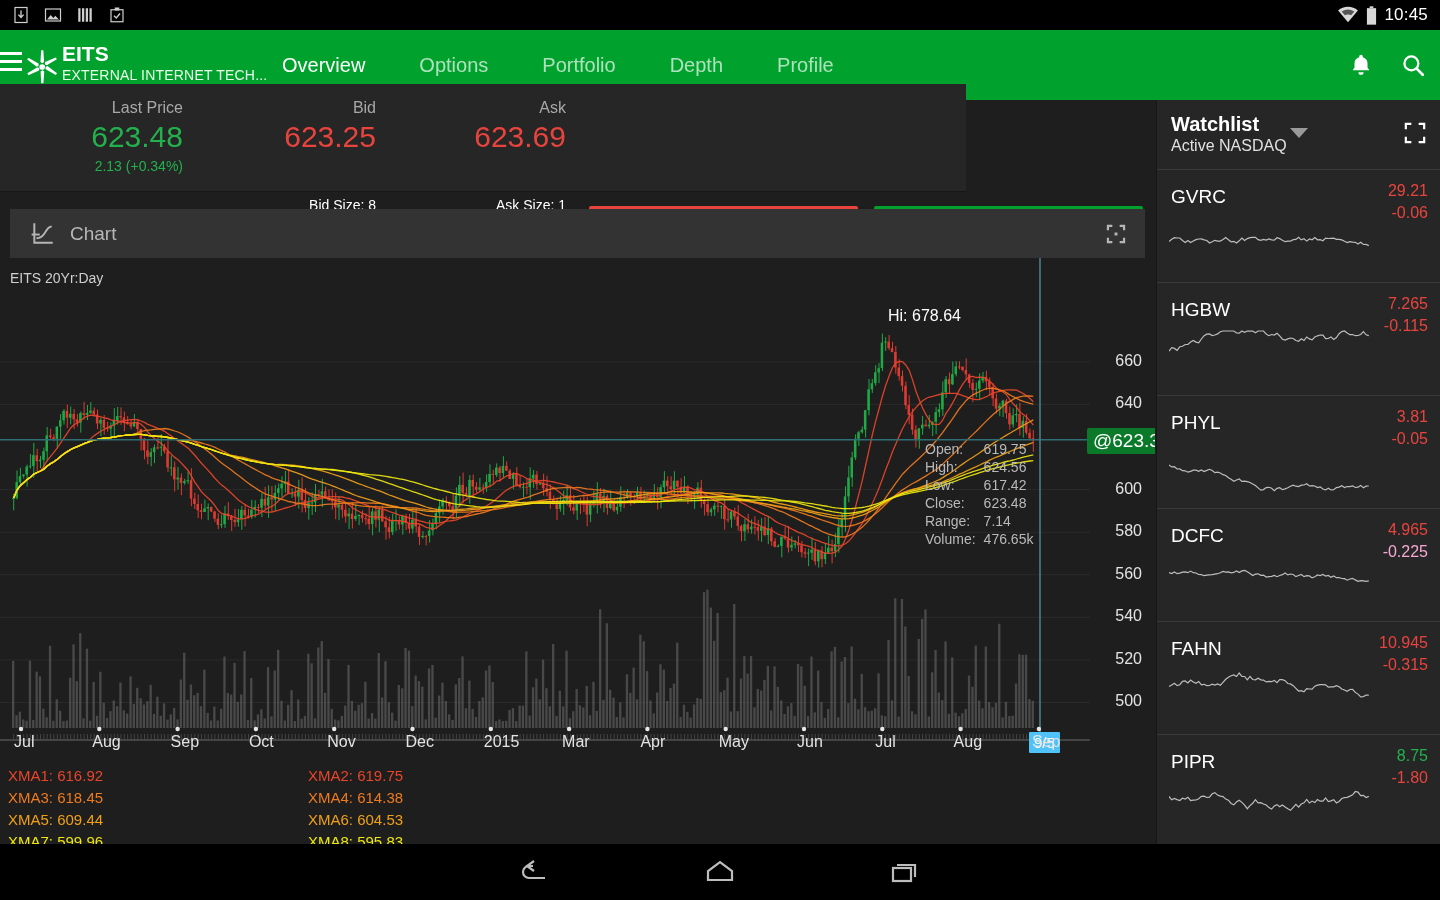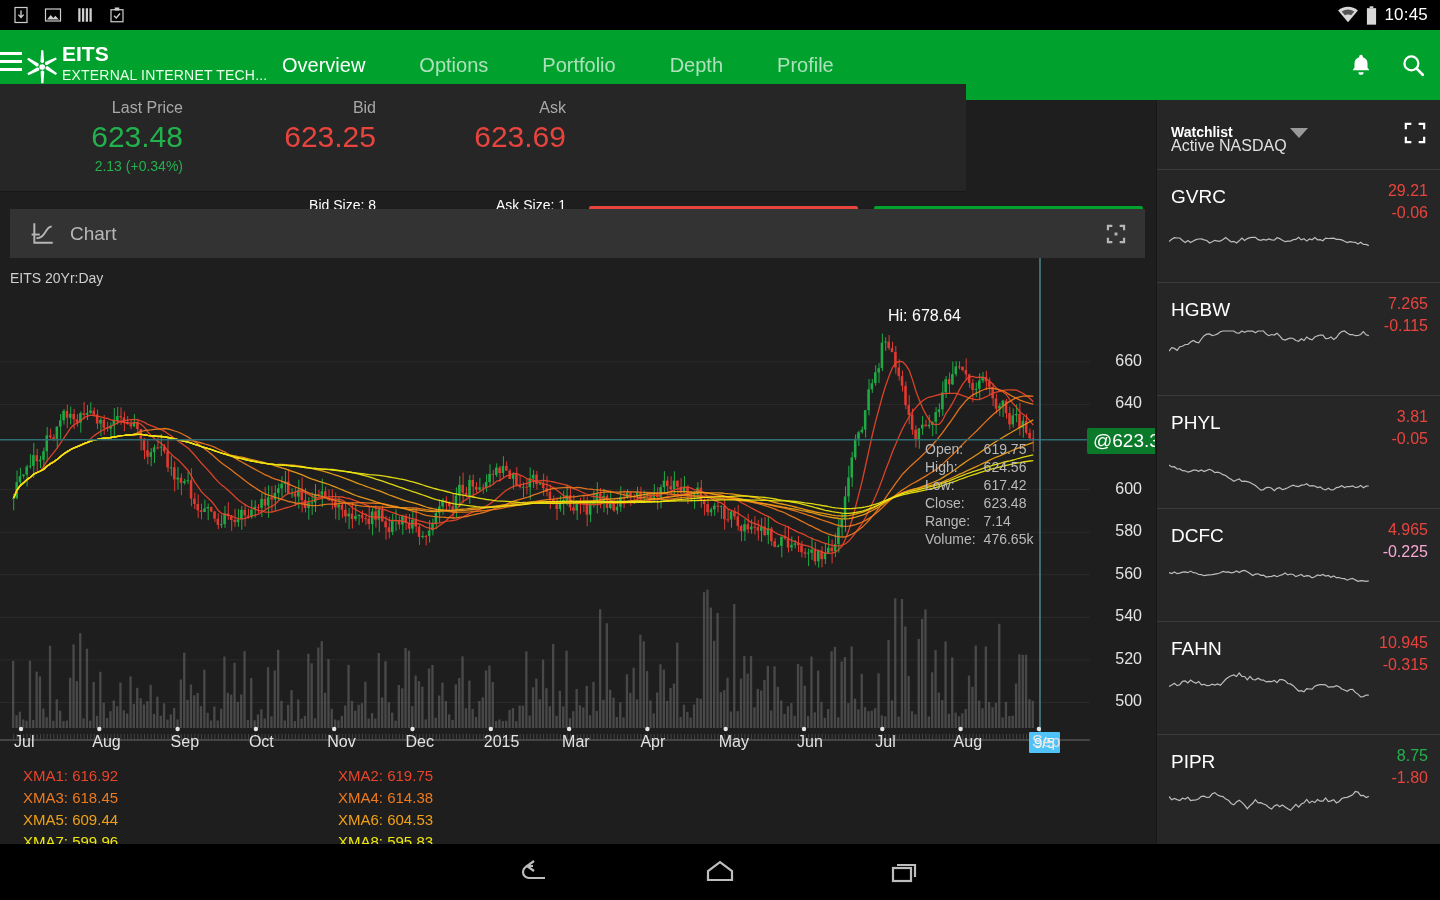--- a/index.html
+++ b/index.html
@@ -97,30 +97,30 @@
   }
   .date-tag {
     position:absolute; background:#4fc3f7; color:#fff; font-size:15px;
     padding:2px 5px; border-radius:1px;
   }
   .yaxis-lbl { position:absolute; color:#e3e3e3; font-size:16px; text-align:right; width:46px; }
   .xaxis-lbl { position:absolute; color:#e3e3e3; font-size:16px; }
 
   .xma-legend { position:absolute; left:8px; top:506px; width:720px; font-size:15px; }
   .xma-row { display:flex; height:22px; align-items:center; }
-  .xma-cell { width:300px;margin-left:15px; }
+  .xma-cell { width:300px; }
   .xma-cell.right { width:auto; }
 
   
   .watch {
     position:absolute; top:100px; left:1156px; width:284px; height:744px;
     background:#262626; border-left:1px solid #171717;
   }
   .watch-head { position:relative; height:70px; border-bottom:1px solid #3a3a3a; }
-  .watch-title { position:absolute; left:14px; top:24px; color:#fff; font-size:14px; font-weight:bold; }
+  .watch-title { position:absolute; left:14px; top:13px; color:#fff; font-size:20px; font-weight:bold; }
   .watch-sub { position:absolute; left:14px; top:37px; color:#e0e0e0; font-size:16px; }
   .watch-caret { position:absolute; left:133px; top:28px; width:0;height:0;
      border-left:9px solid transparent;border-right:9px solid transparent;border-top:10px solid #9a9a9a; cursor:pointer;}
   .watch-exp { position:absolute; right:14px; top:22px; width:22px; height:22px; cursor:pointer; }
 
   .wrow { position:relative; height:113px; border-bottom:1px solid #3a3a3a; cursor:pointer; }
   .wsym { position:absolute; left:14px; top:16px; color:#fff; font-size:19px; }
   .wlast { position:absolute; right:12px; top:12px; font-size:16px; text-align:right; }
   .wchg { position:absolute; right:12px; top:34px; font-size:16px; text-align:right; }
   .wspark { position:absolute; left:12px; top:42px; width:200px; height:62px; }

